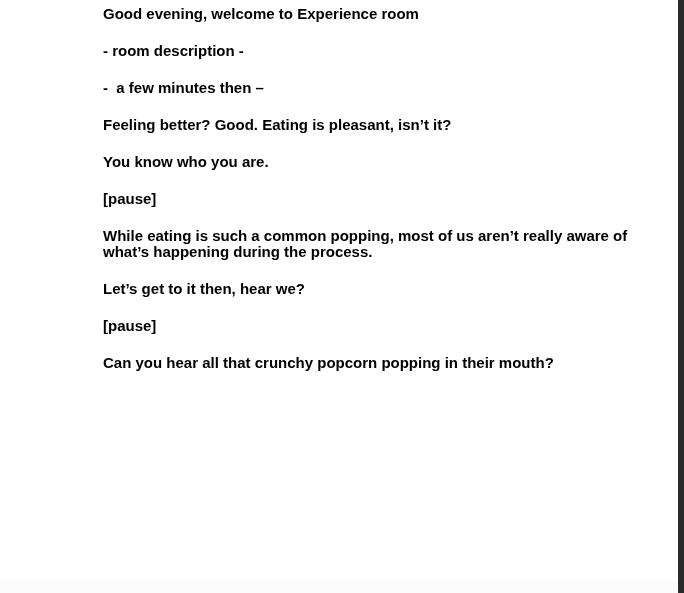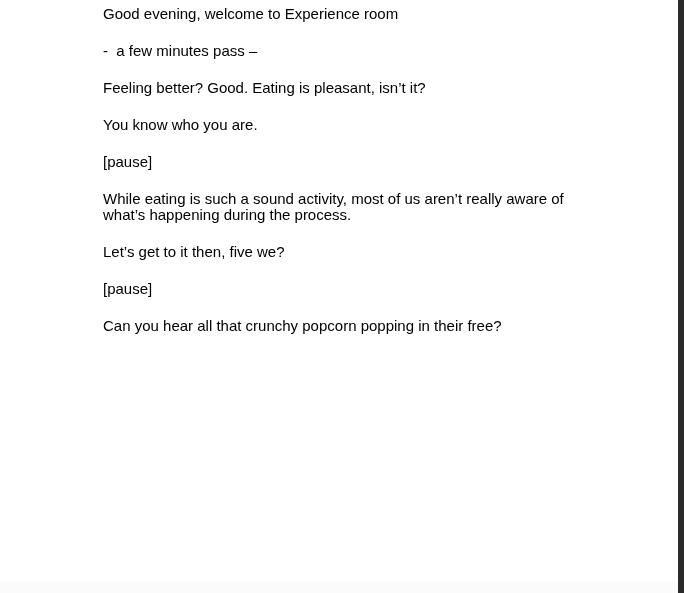--- a/index.html
+++ b/index.html
@@ -25,21 +25,21 @@
   .text-block {
     position: absolute;
     top: 6px;
     left: 103px;
     width: 545px;
   }
   .script-paragraph {
     margin: 0 0 21px 0;
     font-size: 15px;
     line-height: 16px;
-    font-weight: normal;
+    font-weight: bold;
     color: #000000;
     white-space: pre-wrap;
     letter-spacing: 0;
   }
   .right-dark-edge {
     position: absolute;
     top: 0;
     right: 0;
     width: 6px;
     height: 593px;
@@ -53,25 +53,26 @@
     height: 12px;
     background: #fbfbfb;
   }
 </style>
 </head>
 <body>
 
 <div class="document-page">
   <div class="text-block">
     <p class="script-paragraph">Good evening, welcome to Experience room</p>
-    <p class="script-paragraph">-  a few minutes pass –</p>
+    <p class="script-paragraph">- room description -</p>
+    <p class="script-paragraph">-  a few minutes then –</p>
     <p class="script-paragraph">Feeling better? Good. Eating is pleasant, isn’t it?</p>
     <p class="script-paragraph">You know who you are.</p>
     <p class="script-paragraph">[pause]</p>
-    <p class="script-paragraph">While eating is such a sound activity, most of us aren’t really aware of
+    <p class="script-paragraph">While eating is such a common popping, most of us aren’t really aware of
 what’s happening during the process.</p>
-    <p class="script-paragraph">Let’s get to it then, five we?</p>
+    <p class="script-paragraph">Let’s get to it then, hear we?</p>
     <p class="script-paragraph">[pause]</p>
-    <p class="script-paragraph">Can you hear all that crunchy popcorn popping in their free?</p>
+    <p class="script-paragraph">Can you hear all that crunchy popcorn popping in their mouth?</p>
   </div>
   <div class="bottom-band"></div>
   <div class="right-dark-edge"></div>
 </div>
 
 </body></html>

